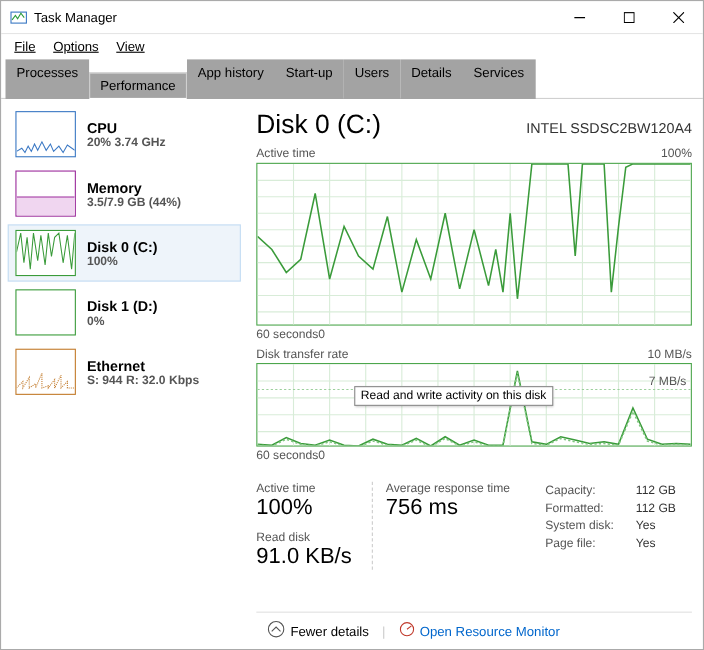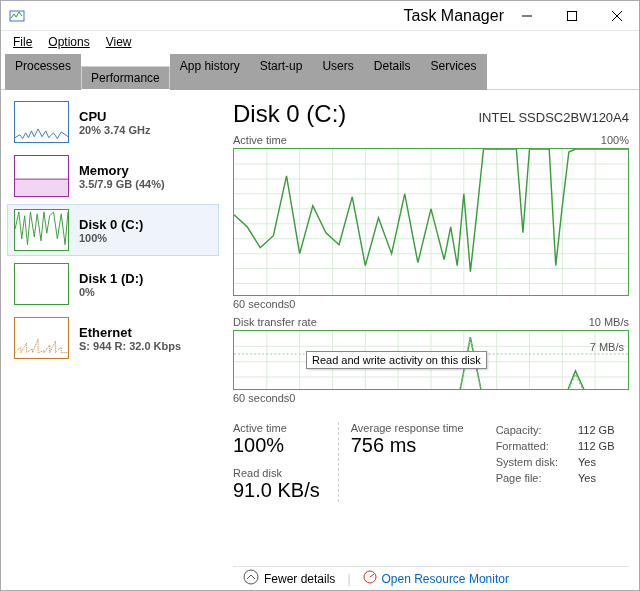--- a/index.html
+++ b/index.html
@@ -1,20 +1,20 @@
 <!DOCTYPE html>
 <html><head>
 <meta charset="utf-8">
 <style>
   * { box-sizing: border-box; margin: 0; padding: 0; }
   html, body { font-family: "Segoe UI", Tahoma, sans-serif; font-size: 12px; color: #000; background: #fff; }
   .window { width: 640px; height: 591px; border: 1px solid #aaa; display: flex; flex-direction: column; background: #fff; }
   .titlebar { height: 30px; display: flex; align-items: center; padding: 0 0 0 8px; border-bottom: 1px solid #e5e5e5; }
   .titlebar .icon { width: 16px; height: 16px; margin-right: 6px; }
-  .titlebar .title { flex: 1; font-size: 16px; text-align: right; }
+  .titlebar .title { flex: 1; font-size: 12px; }
   .win-btns { display: flex; }
   .win-btn { width: 45px; height: 29px; display: flex; align-items: center; justify-content: center; font-family: inherit; font-size: 14px; }
   .menubar { height: 22px; display: flex; align-items: center; padding: 0 4px; }
   .menu-item { padding: 2px 8px; font-size: 12px; text-decoration: underline; text-decoration-color: transparent; }
   .menu-item .u { text-decoration: underline; text-align: right; }
   .tabs-row { display: flex; border-bottom: 1px solid #d0d0d0; padding: 0 4px; }
   .tab { padding: 4px 9px; font-size: 12px; border: 1px solid transparent; position: relative; top: 1px; background: #a3a3a3; }
   .tab.active { border: 1px solid #d0d0d0; border-bottom: 1px solid #fff; margin-top: 12px; }
   .body { flex: 1; display: flex; overflow: hidden; }
   .sidebar { width: 218px; padding: 6px 0 0 6px; display: flex; flex-direction: column; gap: 2px; font-weight: bold; }
@@ -31,31 +31,31 @@
   .main { flex: 1; padding: 10px 10px 0 14px; display: flex; flex-direction: column; }
   .hdr { display: flex; justify-content: space-between; align-items: baseline; margin-bottom: 6px; }
   .hdr h1 { font-size: 24px; font-weight: 400; }
   .hdr .model { font-size: 13px; color: #333; }
   .chart-block { margin-bottom: 6px; }
   .chart-top { display: flex; justify-content: space-between; font-size: 11px; color: #555; margin-bottom: 2px; }
   .chart { border: 1px solid #4ca64c; position: relative; background: #fff; overflow: hidden; }
   .chart svg { position: absolute; inset: 0; }
   .chart-bot { display: flex; justify-content: flex-start; font-size: 11px; color: #555; margin-top: 2px; }
   .chart1 { height: 148px; }
-  .chart2 { height: 60px; position: relative; }
+  .chart2 { height: 76px; position: relative; }
   .tooltip { position: absolute; background: #fff; border: 1px solid #888; padding: 2px 5px; font-size: 11px; box-shadow: 1px 1px 2px rgba(0,0,0,.2); }
   .stats { display: flex; gap: 18px; margin-top: 12px; }
   .statcol { display: flex; flex-direction: column; gap: 10px; }
   .statcol2 { border-left: 1px dashed #ccc; padding-left: 12px; }
   .stat-label { font-size: 11px; color: #555; }
   .stat-value { font-size: 20px; }
   .kv-table { font-size: 11px; color: #333; border-collapse: collapse; }
   .kv-table td { padding: 2px 4px; }
   .kv-table td:first-child { color: #555; padding-right: 16px; }
-  .footer { height: 24px; border-top: 1px solid #e0e0e0; display: flex; align-items: center; padding: 0 10px; gap: 12px; margin-top: auto; }
+  .footer { height: 34px; border-top: 1px solid #e0e0e0; display: flex; align-items: center; padding: 0 10px; gap: 12px; margin-top: auto; }
   .footer-sep { color: #ccc; }
   .footer-link { display: flex; align-items: center; gap: 5px; font-size: 12px; }
   .footer-link .b { color: #0066cc; }
   .grid line { stroke: #d8ecd8; stroke-width: 1; }
   .series { fill: none; stroke-width: 1.4; }
   .series.fill { stroke: none; }
   .tick7 { stroke: #9cd09c; stroke-dasharray: 2 2; stroke-width: 1; }
 </style>
 </head>
 <body>
@@ -230,21 +230,21 @@
                 <line x1="260" y1="0" x2="260" y2="76"></line>
                 <line x1="292.5" y1="0" x2="292.5" y2="76"></line>
                 <line x1="325" y1="0" x2="325" y2="76"></line>
                 <line x1="357.5" y1="0" x2="357.5" y2="76"></line>
               </g>
               <line class="tick7" x1="0" y1="22.800000000000004" x2="390" y2="22.800000000000004"></line>
               <path class="series" d="M0.0 72.2 L13.0 73.0 L26.0 66.1 L39.0 71.4 L52.0 73.0 L65.0 68.4 L78.0 73.0 L91.0 73.7 L104.0 67.6 L117.0 72.2 L130.0 73.0 L143.0 66.9 L156.0 73.7 L169.0 65.4 L182.0 73.0 L195.0 68.4 L208.0 73.0 L221.0 73.0 L234.0 6.1 L247.0 69.9 L260.0 72.2 L273.0 65.4 L286.0 68.4 L299.0 71.4 L312.0 69.9 L325.0 72.2 L338.0 39.5 L351.0 67.6 L364.0 72.2 L377.0 71.4 L390.0 72.2" stroke="#3a9b3a"></path>
               <path class="series" d="M0.0 73.0 L13.0 73.7 L26.0 67.6 L39.0 72.2 L52.0 73.7 L65.0 69.9 L78.0 73.7 L91.0 74.5 L104.0 69.2 L117.0 73.0 L130.0 73.7 L143.0 68.4 L156.0 74.5 L169.0 66.9 L182.0 73.7 L195.0 69.9 L208.0 73.7 L221.0 73.7 L234.0 7.6 L247.0 71.4 L260.0 73.0 L273.0 66.9 L286.0 69.9 L299.0 72.2 L312.0 71.4 L325.0 73.0 L338.0 42.6 L351.0 69.2 L364.0 73.0 L377.0 72.2 L390.0 73.0" stroke="#7fc77f" stroke-dasharray="2 2"></path>
             </svg>
           <div style="position:absolute;right:4px;top:10px;font-size:11px;color:#555">7 MB/s</div>
-          <div class="tooltip" style="left:72px;top:20px">Read and write activity on this disk</div>
+          <div class="tooltip" style="left:88px;top:20px">Read and write activity on this disk</div>
         </div>
         <div class="chart-bot">
           <span>60 seconds</span>
           <span>0</span>
         </div>
       </div>
 
       <div class="stats">
         <div class="statcol">
           <div>

